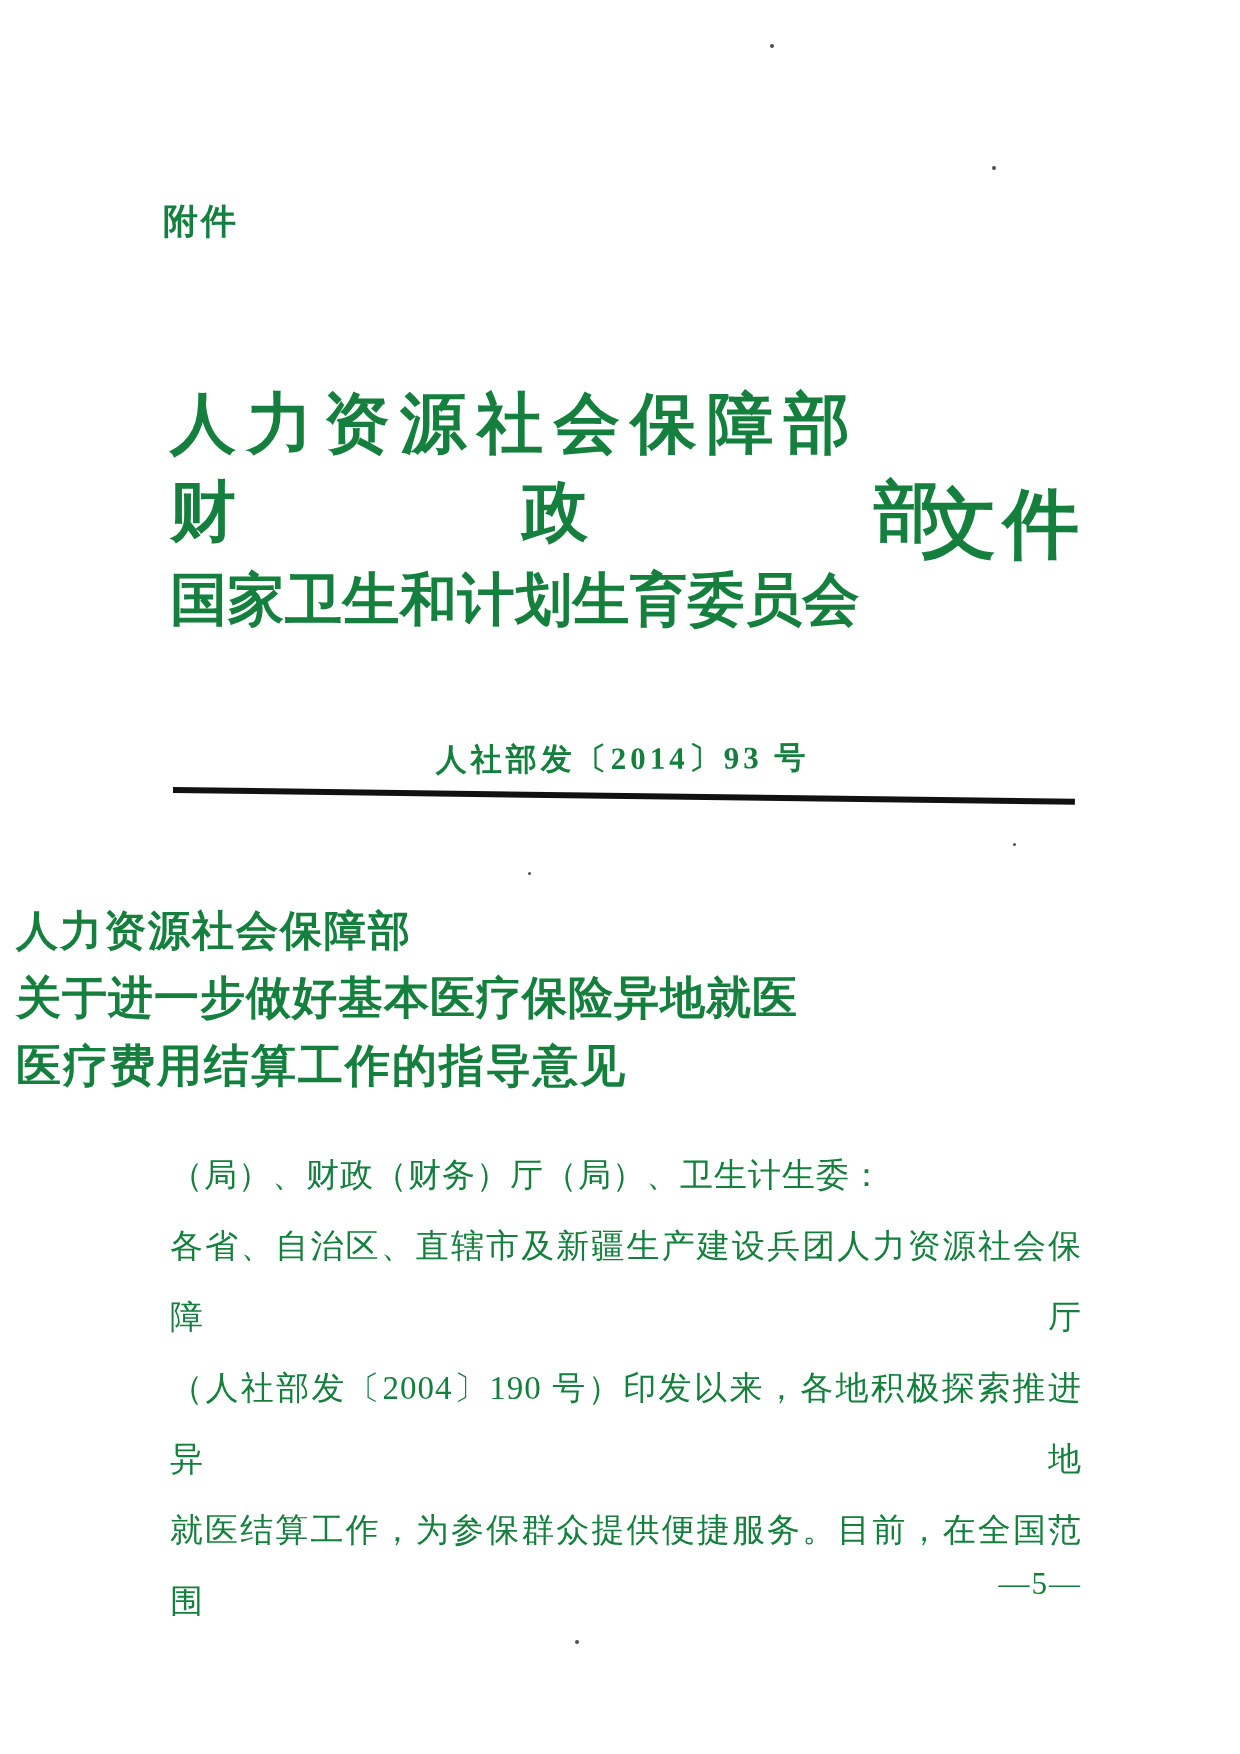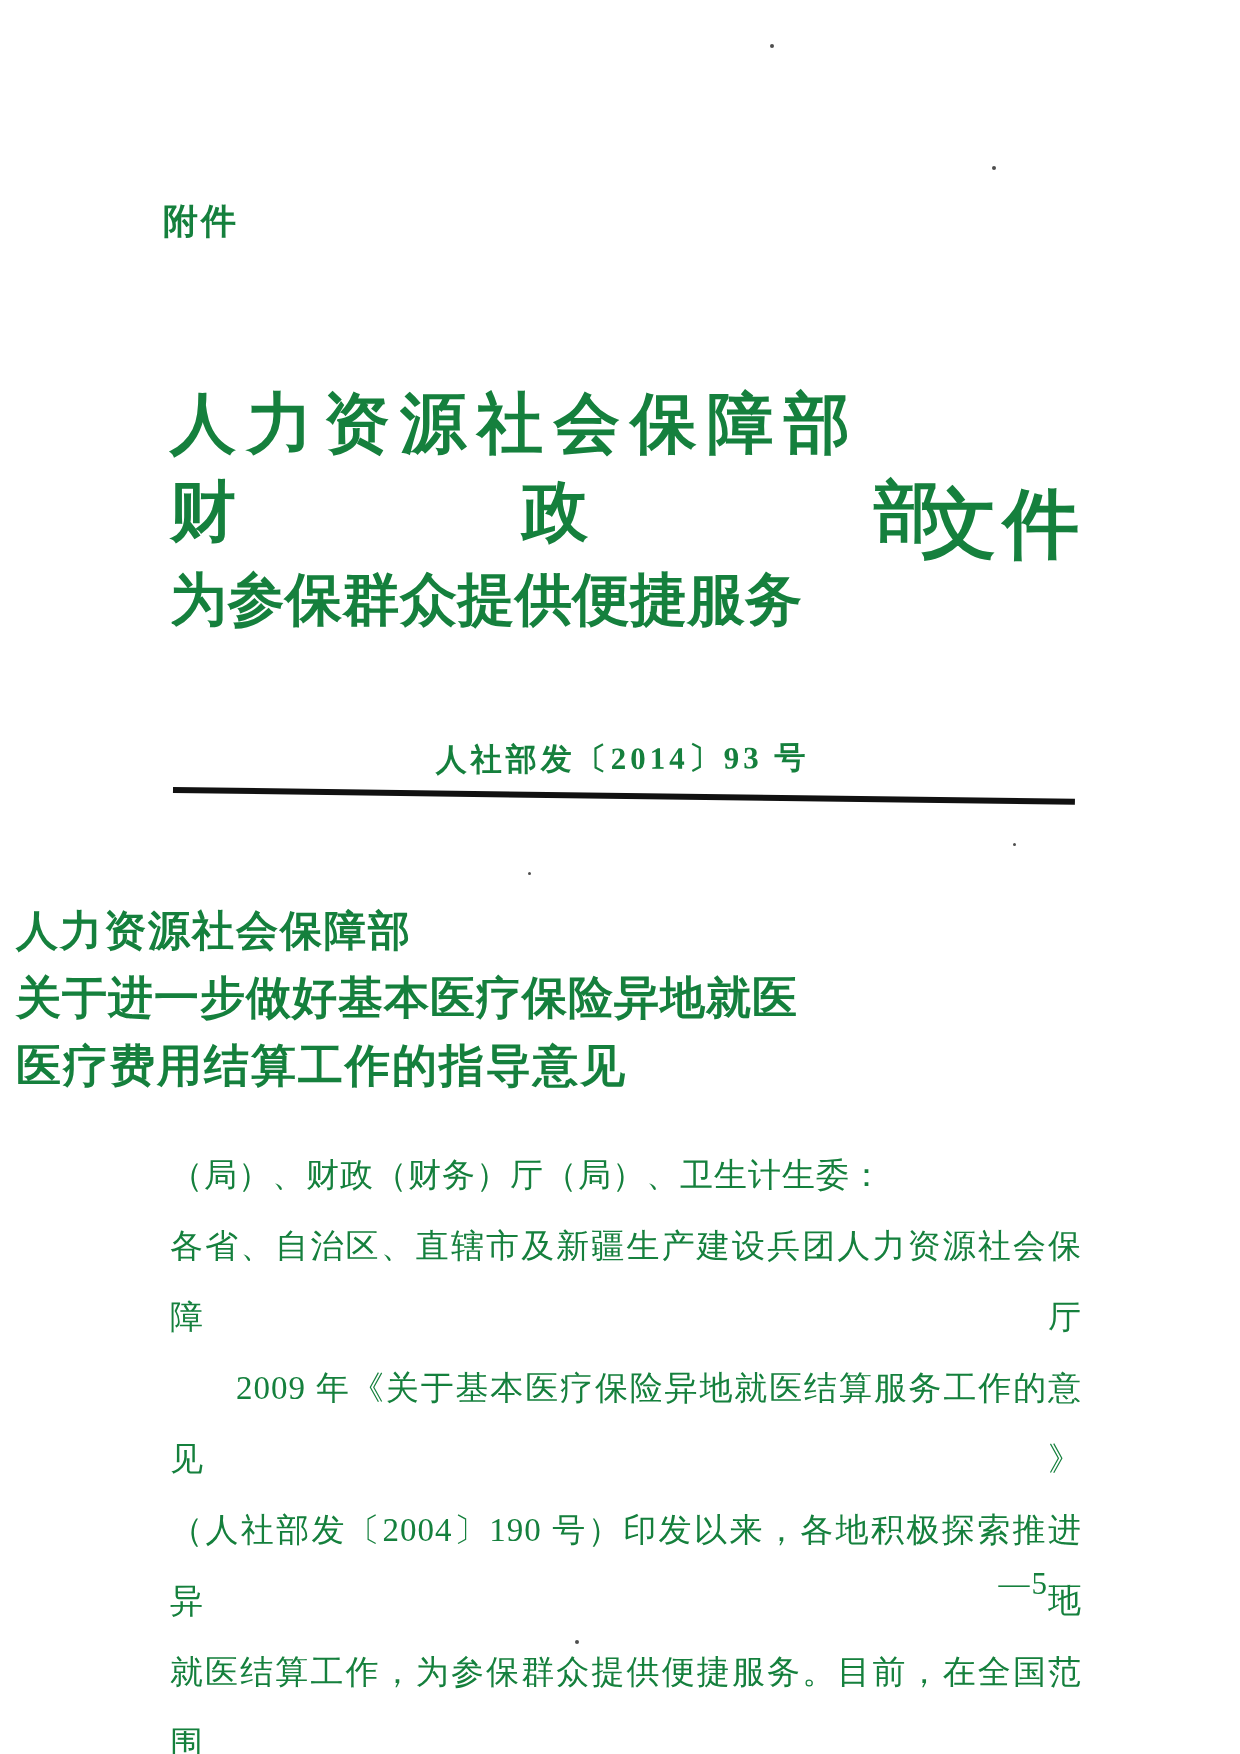--- a/index.html
+++ b/index.html
@@ -135,38 +135,37 @@
       <span>会</span>
       <span>保</span>
       <span>障</span>
       <span>部</span>
     </div>
     <div class="lh-row lh-row2">
       <span>财</span>
       <span>政</span>
       <span>部</span>
     </div>
-    <div class="lh-row3">为参保群众提供便捷服务</div>
+    <div class="lh-row3">国家卫生和计划生育委员会</div>
     <div class="lh-suffix">文件</div>
   </div>
 
   <div class="doc-number">人社部发〔2014〕93 号</div>
 
   <div class="rule"></div>
 
   <div class="title">
     <div class="title-l1">人力资源社会保障部</div>
     <div class="title-l2">关于进一步做好基本医疗保险异地就医</div>
     <div class="title-l3">医疗费用结算工作的指导意见</div>
   </div>
 
   <div class="body-text">
     <div class="body-line">（局）、财政（财务）厅（局）、卫生计生委：</div>
     <div class="body-line just">各省、自治区、直辖市及新疆生产建设兵团人力资源社会保障厅</div>
-    <div class="body-line just indent">2009 年《关于基本医疗保险异地就医结算服务工作的意见》</div>
     <div class="body-line just">（人社部发〔2004〕190 号）印发以来，各地积极探索推进异地</div>
     <div class="body-line just">就医结算工作，为参保群众提供便捷服务。目前，在全国范围</div>
 
   </div>
 
   <div class="page-number">—5—</div>
 
   <div class="speck" style="left:770px; top:44px; width:4px; height:4px;"></div>
   <div class="speck" style="left:992px; top:166px; width:4px; height:4px;"></div>
   <div class="speck" style="left:528px; top:872px; width:3px; height:3px;"></div>

